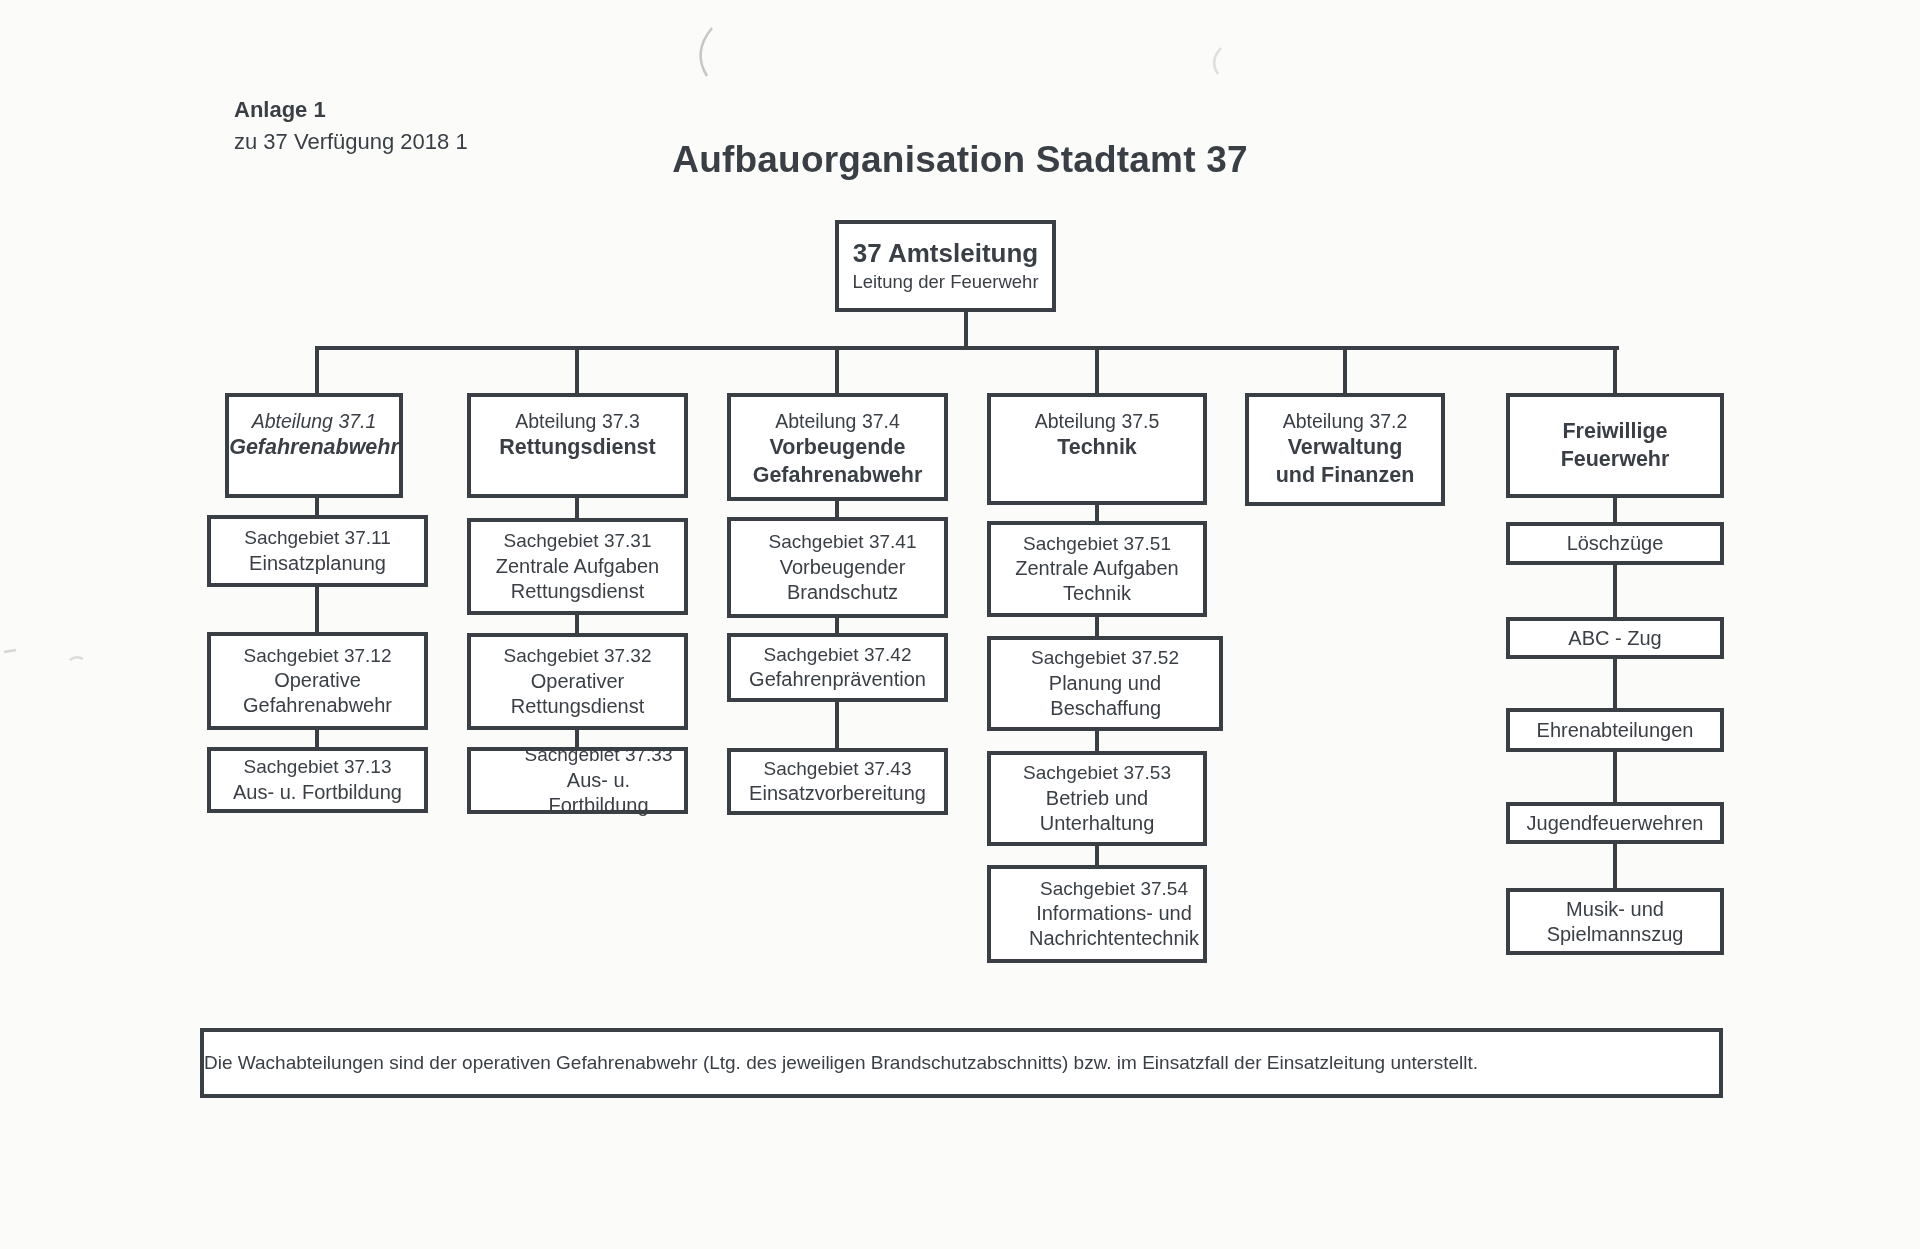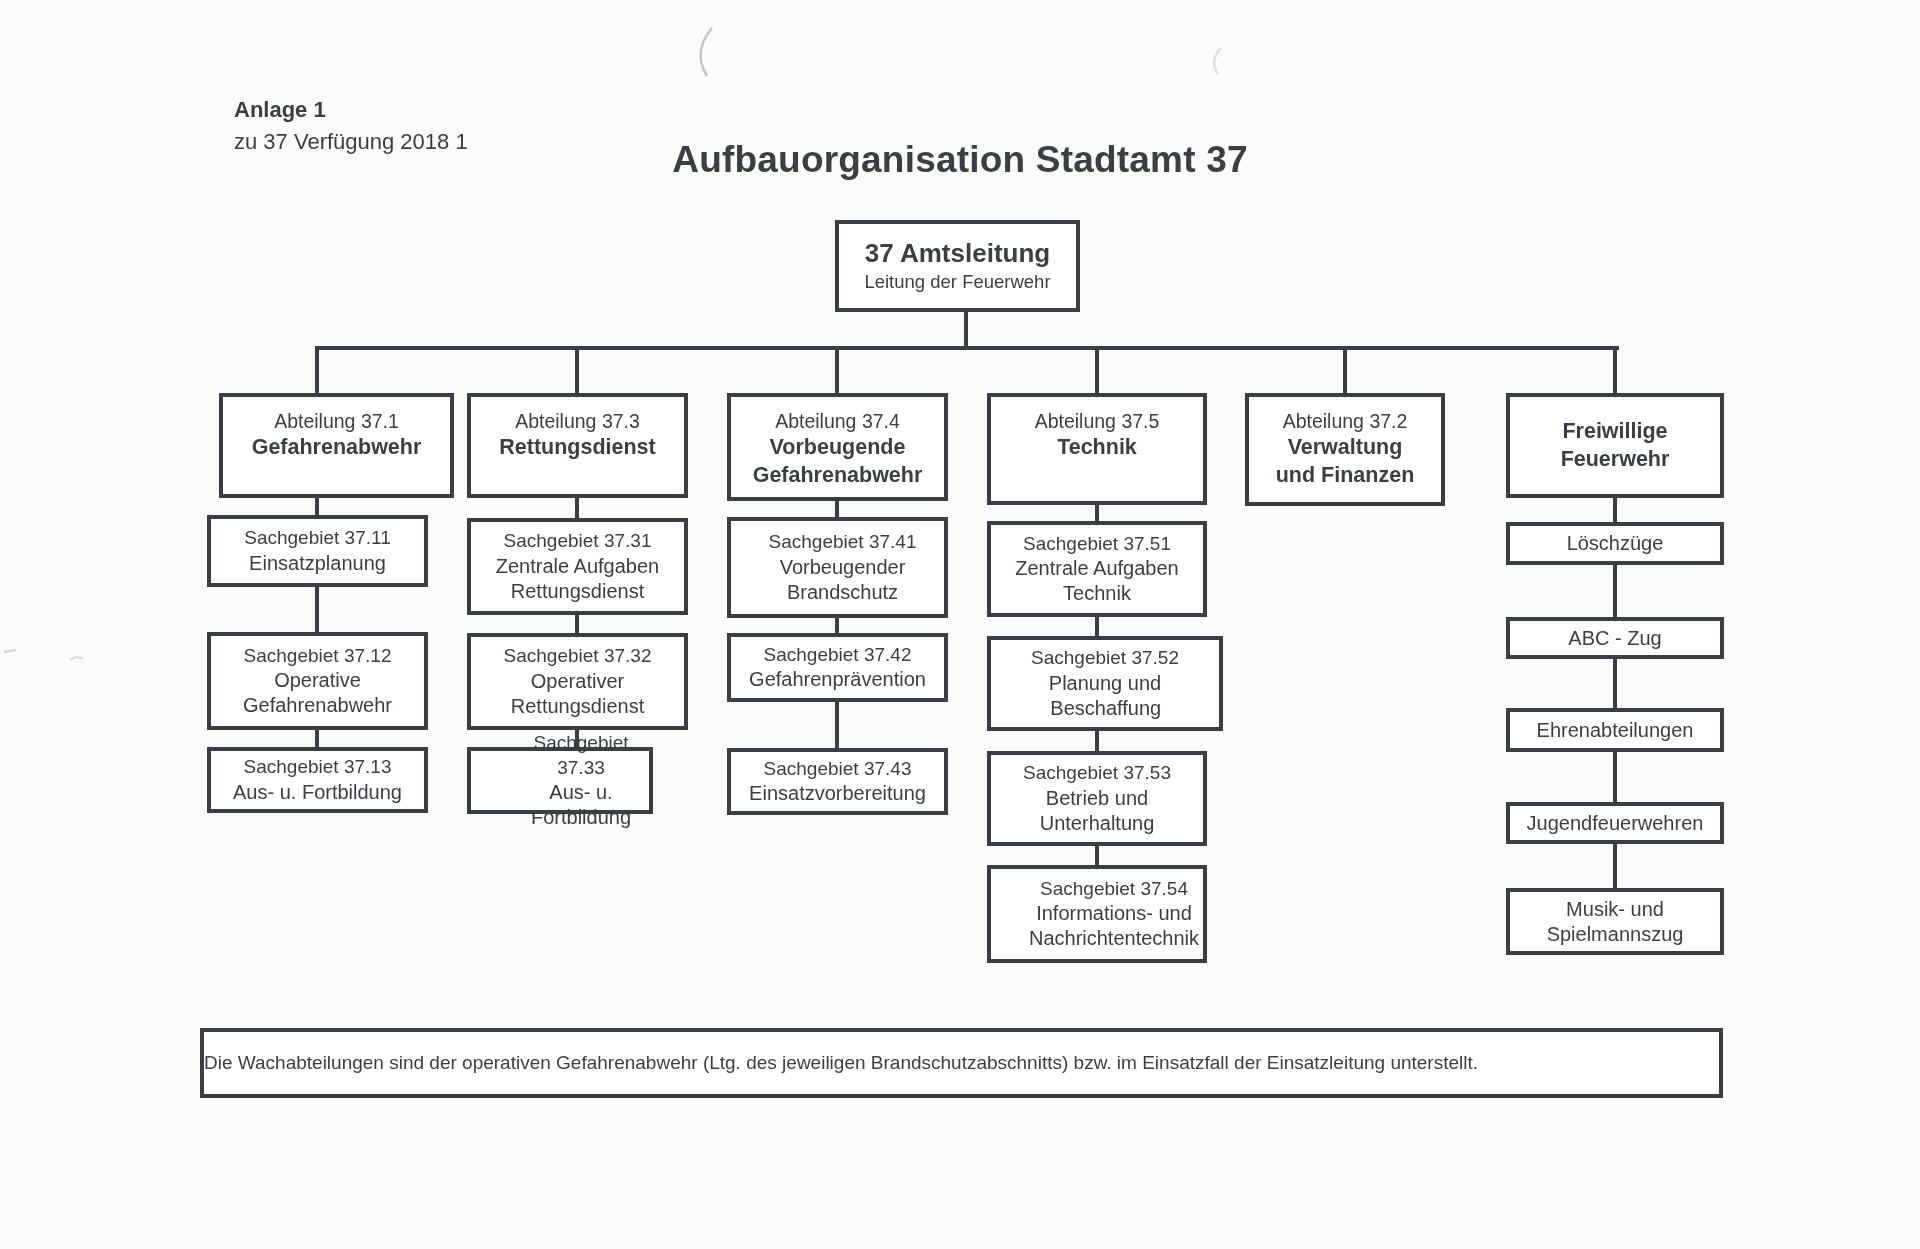--- a/index.html
+++ b/index.html
@@ -24,21 +24,21 @@
 
   .box {
     position:absolute; background:#fff;
     border:4px solid var(--ink);
     display:flex; flex-direction:column; align-items:center; justify-content:center;
     text-align:center; padding:2px 6px;
   }
   .box .label { font-size:19px; line-height:1.3; }
   .box .name  { font-size:20px; line-height:1.25; white-space:pre-line; }
 
-  .root-box { left:835px; top:220px; width:245px; height:92px; }
+  .root-box { left:835px; top:220px; width:221px; height:92px; }
   .root-box .name { font-size:26px; font-weight:bold; line-height:1.15; }
   .root-box .sub  { font-size:18.5px; margin-top:3px; }
 
   .header-box { justify-content:flex-start; padding-top:12px; }
   .header-box .label { font-size:19.5px; }
   .header-box .name  { font-size:21.5px; font-weight:bold; line-height:1.3; }
   .header-box.centered { justify-content:center; padding-top:2px; }
 
   .footnote {
     position:absolute; left:200px; top:1028px; width:1523px; height:70px;
@@ -103,21 +103,21 @@
     <div class="l2">zu 37 Verfügung 2018 1</div>
   </div>
 
   <div class="doc-title">Aufbauorganisation Stadtamt 37</div>
 
   <div class="box root-box">
     <div class="name">37 Amtsleitung</div>
     <div class="sub">Leitung der Feuerwehr</div>
   </div>
 
-  <div class="box header-box" style="left:219px; top:393px; width:235px; height:105px;">
+  <div class="box header-box" style="left:225px; top:393px; width:178px; height:105px;font-style:italic;">
     <div class="label">Abteilung 37.1</div>
     <div class="name">Gefahrenabwehr</div>
   </div>
 
   <div class="box header-box" style="left:467px; top:393px; width:221px; height:105px;">
     <div class="label">Abteilung 37.3</div>
     <div class="name">Rettungsdienst</div>
   </div>
 
   <div class="box header-box" style="left:727px; top:393px; width:221px; height:108px;">
@@ -159,21 +159,21 @@
   <div class="box" style="left:467px; top:518px; width:221px; height:97px;">
     <div class="label">Sachgebiet 37.31</div>
     <div class="name">Zentrale Aufgaben
 Rettungsdienst</div>
   </div>
   <div class="box" style="left:467px; top:633px; width:221px; height:97px;">
     <div class="label">Sachgebiet 37.32</div>
     <div class="name">Operativer
 Rettungsdienst</div>
   </div>
-  <div class="box" style="left:467px; top:747px; width:186px; height:67px;padding-left:48px;">
+  <div class="box" style="left:467px; top:747px; width:221px; height:67px;padding-left:48px;">
     <div class="label">Sachgebiet 37.33</div>
     <div class="name">Aus- u. Fortbildung</div>
   </div>
 
   <div class="box" style="left:727px; top:517px; width:221px; height:101px;padding-left:16px;">
     <div class="label">Sachgebiet 37.41</div>
     <div class="name">Vorbeugender
 Brandschutz</div>
   </div>
   <div class="box" style="left:727px; top:633px; width:221px; height:69px;">

